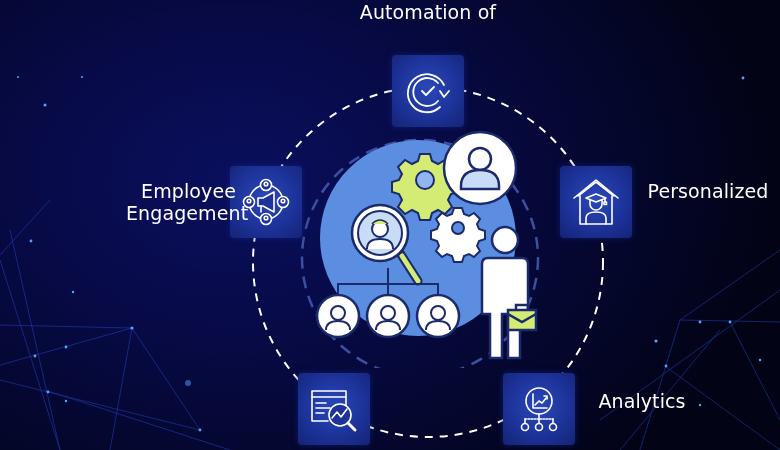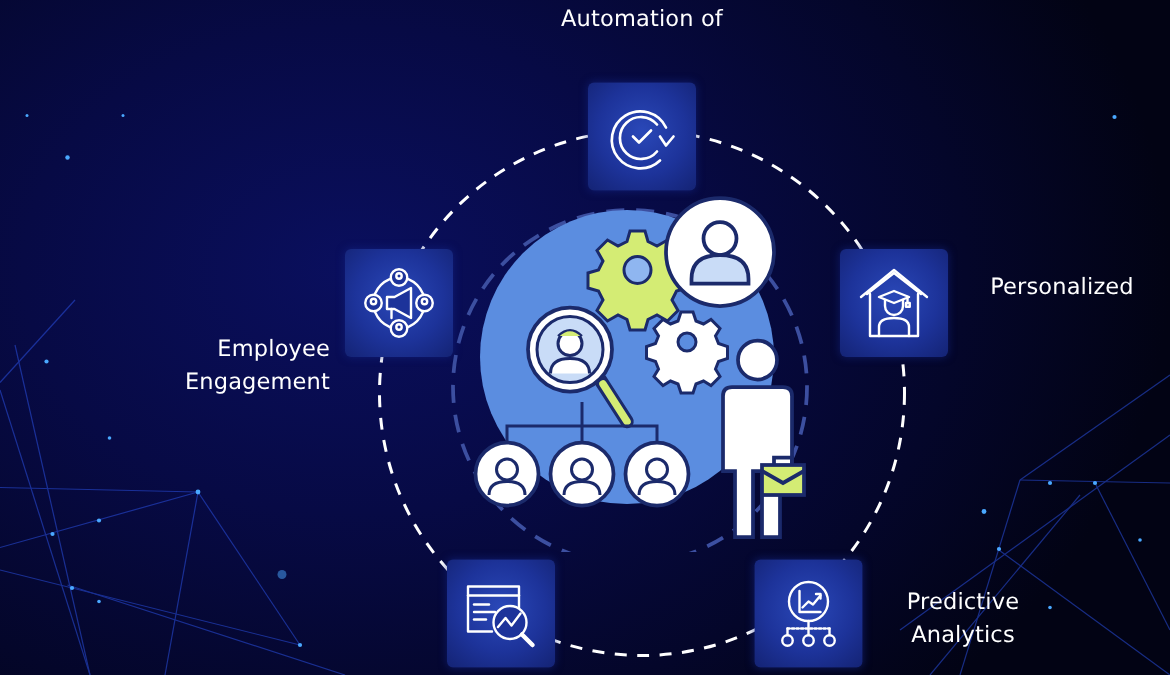--- a/index.html
+++ b/index.html
@@ -11,21 +11,21 @@
     .bg-lines { position: absolute; left: 0; top: 0; width: 780px; height: 450px; }
     .stage { position: absolute; left: 0; top: 0; width: 780px; height: 450px; }
     .tile {
       position: absolute; width: 72px; height: 72px; border-radius: 4px;
       background: radial-gradient(circle at 50% 45%, #2a48b8 0%, #1d339a 55%, #142374 100%);
       box-shadow: 0 0 6px rgba(20,40,140,0.6);
       display: flex; align-items: center; justify-content: center;
     }
     .tile svg { width: 56px; height: 56px; }
     .label {
-      position: absolute; color: #ffffff; font-size: 15px; line-height: 22px;
+      position: absolute; color: #ffffff; font-size: 19px; line-height: 22px;
       letter-spacing: 0.1px;
     }
     .label span { display: block; }
     .label.right { text-align: center; }
     .label.left { text-align: right; }
     .label.center { text-align: center; }
     .center-art { position: absolute; left: 290px; top: 118px; width: 260px; height: 250px; }
   </style>
 </head>
 <body>
@@ -165,21 +165,21 @@
       <circle cx="11" cy="28" r="5.5" fill="#1d339a"></circle>
       <circle cx="11" cy="27" r="1.8"></circle>
       <circle cx="45" cy="28" r="5.5" fill="#1d339a"></circle>
       <circle cx="45" cy="27" r="1.8"></circle>
       <circle cx="28" cy="45" r="5.5" fill="#1d339a"></circle>
       <circle cx="28" cy="44" r="1.8"></circle>
       <path d="M20,24 h5 l11,-6 v20 l-11,-6 h-5 z" fill="#1d339a"></path>
       <path d="M23,32 v6"></path>
     </svg>
   </div>
-  <div class="label left" style="left:110px; top:180px; width:110px;margin-top:41px;">
+  <div class="label left" style="left:126px; top:180px; width:110px;">
     <span>Employee</span>
     <span>Engagement</span>
   </div>
 
   <div class="tile" style="left:560px; top:166px;">
     <svg viewBox="0 0 56 56" fill="none" stroke="#ffffff" stroke-width="1.6" stroke-linecap="round" stroke-linejoin="round">
       <path d="M6,24 L28,6 L50,24"></path>
       <path d="M10,22 L28,8 L46,22"></path>
       <path d="M12,22 V50 H44 V22"></path>
       <path d="M18,24 L28,20 L38,24 L28,28 Z"></path>
@@ -216,17 +216,16 @@
       <line x1="14" y1="38" x2="42" y2="38" stroke-dasharray="1.5 1.5"></line>
       <line x1="14" y1="38" x2="14" y2="42"></line>
       <line x1="28" y1="38" x2="28" y2="42"></line>
       <line x1="42" y1="38" x2="42" y2="42"></line>
       <circle cx="14" cy="46" r="3.5"></circle>
       <circle cx="28" cy="46" r="3.5"></circle>
       <circle cx="42" cy="46" r="3.5"></circle>
     </svg>
   </div>
   <div class="label right" style="left:587px; top:390px; width:110px;">
-    <span>Predictive</span>
     <span>Analytics</span>
   </div>
 
 </div>
 
 </body></html>

